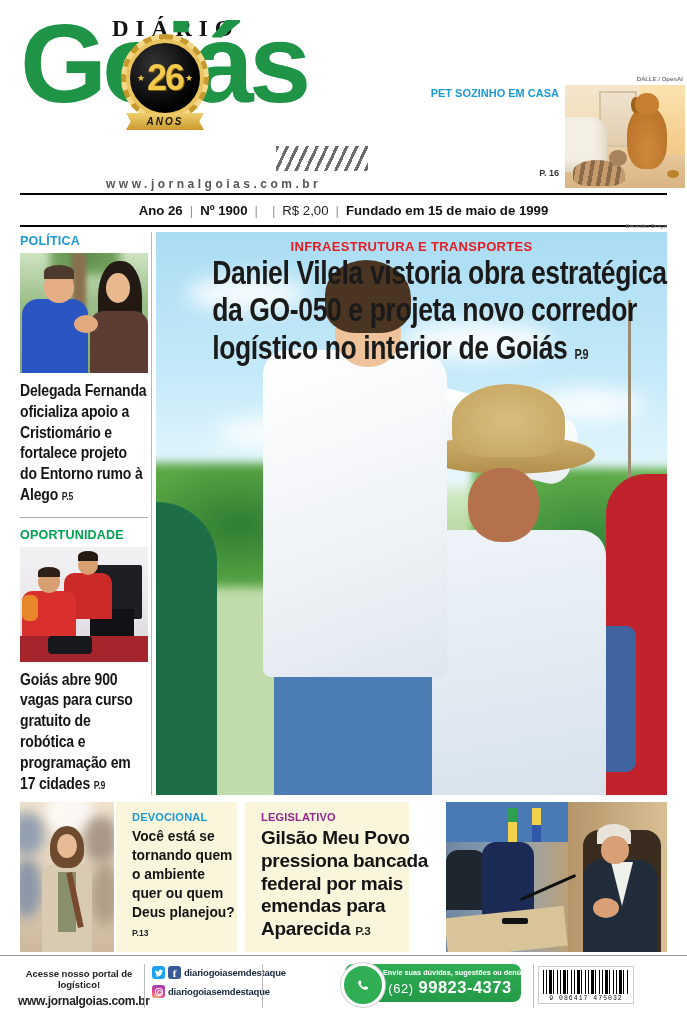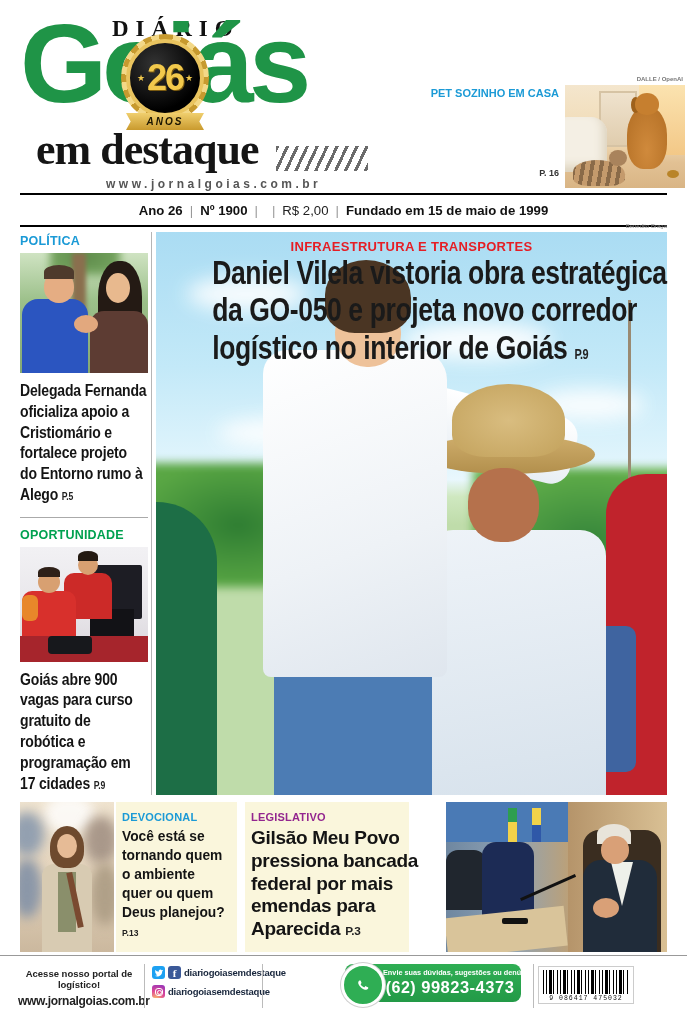--- a/index.html
+++ b/index.html
@@ -105,21 +105,21 @@
   
   .bottomrow{position:absolute;top:802px;left:0;width:687px;height:150px;}
   .photo-crowd{position:absolute;top:0;left:20px;width:94px;height:150px;overflow:hidden;background:linear-gradient(180deg,#efe3cf 0%,#e3d2ba 50%,#cbb89e 100%);}
   .blob{position:absolute;border-radius:50%;filter:blur(6px);}
   .woman-hair{position:absolute;top:24px;left:30px;width:34px;height:42px;border-radius:50% 50% 40% 40%;background:#6e4a2e;}
   .woman-face{position:absolute;top:32px;left:37px;width:20px;height:24px;border-radius:50%;background:#e6bb96;}
   .woman-jacket{position:absolute;top:62px;left:22px;width:50px;height:88px;border-radius:12px 12px 0 0;background:#d8cbb2;}
   .woman-top{position:absolute;top:70px;left:38px;width:18px;height:60px;background:#8a8f6b;}
   .woman-strap{position:absolute;top:70px;left:52px;width:6px;height:56px;background:#7a4a30;transform:rotate(-12deg);}
 
-  .panel{position:absolute;top:0;height:150px;background:#faf6dc;box-sizing:border-box;padding:9px 6px;}
+  .panel{position:absolute;top:0;height:150px;background:#faf6dc;box-sizing:border-box;padding:9px 16px;}
   .panelA{left:116px;width:121px;}
   .panelB{left:245px;width:164px;}
   .panel .sec-label{margin:0 0 4px 0;font-size:11px;}
   .panel-headline-a{width:118px;transform:scaleX(0.89);transform-origin:0 0;font-size:15.5px;font-weight:bold;line-height:1.22;color:#141414;}
   .panel-headline-b{width:188px;font-size:19px;font-weight:bold;line-height:1.2;color:#141414;letter-spacing:-0.3px;}
 
   .photo-meet{position:absolute;top:0;left:446px;width:221px;height:150px;overflow:hidden;background:linear-gradient(90deg,#6f87a0 0%,#8fa3b5 30%,#c3a06e 60%,#d8bd92 100%);}
   .photo-meet .wallblue{position:absolute;top:0;left:0;width:60%;height:40px;background:#4a7ab5;}
   .photo-meet .wood{position:absolute;top:0;right:0;width:45%;height:100%;background:linear-gradient(90deg,#b5946a,#d9c094);}
   .flag{position:absolute;top:6px;width:9px;height:34px;}
@@ -149,21 +149,21 @@
   .tw{background:#1da1f2;} .fb{background:#3b5998;color:#fff;font-family:"Liberation Serif",serif;font-weight:bold;font-size:11px;}
   .ig{background:radial-gradient(circle at 30% 110%,#fdc468,#df4996 50%,#9b36b7 90%);position:relative;}
   .ig::before{content:"";position:absolute;inset:2.5px;border:1.2px solid #fff;border-radius:3px;}
   .ig::after{content:"";position:absolute;top:4.8px;left:4.8px;width:3.4px;height:3.4px;border:1.2px solid #fff;border-radius:50%;}
   .handle{font-size:9.5px;font-weight:bold;color:#18263c;letter-spacing:-0.2px;}
   .whats{position:absolute;top:8px;left:345px;width:176px;height:38px;background:linear-gradient(#2fae54,#239a47);border-radius:8px;}
   .wcircle{position:absolute;top:-1px;left:-4px;width:38px;height:38px;border-radius:50%;background:#2fae54;border:3px solid #fff;box-shadow:0 0 0 1px #cfcfcf;display:flex;align-items:center;justify-content:center;}
   .wtext{position:absolute;top:4px;left:38px;width:134px;text-align:center;color:#fff;}
   .wtext .w1{font-size:7.3px;font-weight:bold;white-space:nowrap;}
   .wtext .w2{font-size:16.5px;font-weight:bold;letter-spacing:0.5px;margin-top:1px;}
-  .wtext .w2 .ddd{font-size:16px;font-weight:bold;}
+  .wtext .w2 .ddd{font-size:13px;font-weight:normal;}
   .fbarcode{position:absolute;top:10px;left:538px;width:96px;height:38px;background:#fff;border:1px solid #ccc;padding:3px 4px 1px 4px;box-sizing:border-box;}
   .bars{height:24px;background:repeating-linear-gradient(90deg,#000 0 1.5px,#fff 1.5px 3px,#000 3px 4px,#fff 4px 6.5px,#000 6.5px 9px,#fff 9px 10.5px,#000 10.5px 11.5px,#fff 11.5px 14px);}
   .bdigits{font-family:"Liberation Mono",monospace;font-size:6.5px;color:#111;text-align:center;letter-spacing:1px;margin-top:1px;white-space:nowrap;}
 </style>
 </head>
 <body>
 
 <div class="page">
 
   <header class="masthead">
@@ -171,21 +171,20 @@
     <div class="goias">Goiás</div>
     <div class="badge">
       <div class="seal-scallop"></div>
       <div class="seal-inner">
         <span class="star">★</span>
         <span class="badge-num">26</span>
         <span class="star">★</span>
       </div>
       <div class="ribbon">ANOS</div>
     </div>
-    <div class="em-destaque">em destaque</div>
     <div class="hatch"></div>
     <div class="site-url">www.jornalgoias.com.br</div>
 
     <section class="pet">
       <div class="pet-credit">DALLE / OpenAI</div>
       <div class="pet-kicker">PET SOZINHO EM CASA</div>
       <div class="pet-page">P. 16</div>
       <div class="pet-photo">
         <div class="window"></div>
         <div class="shelf"></div>

